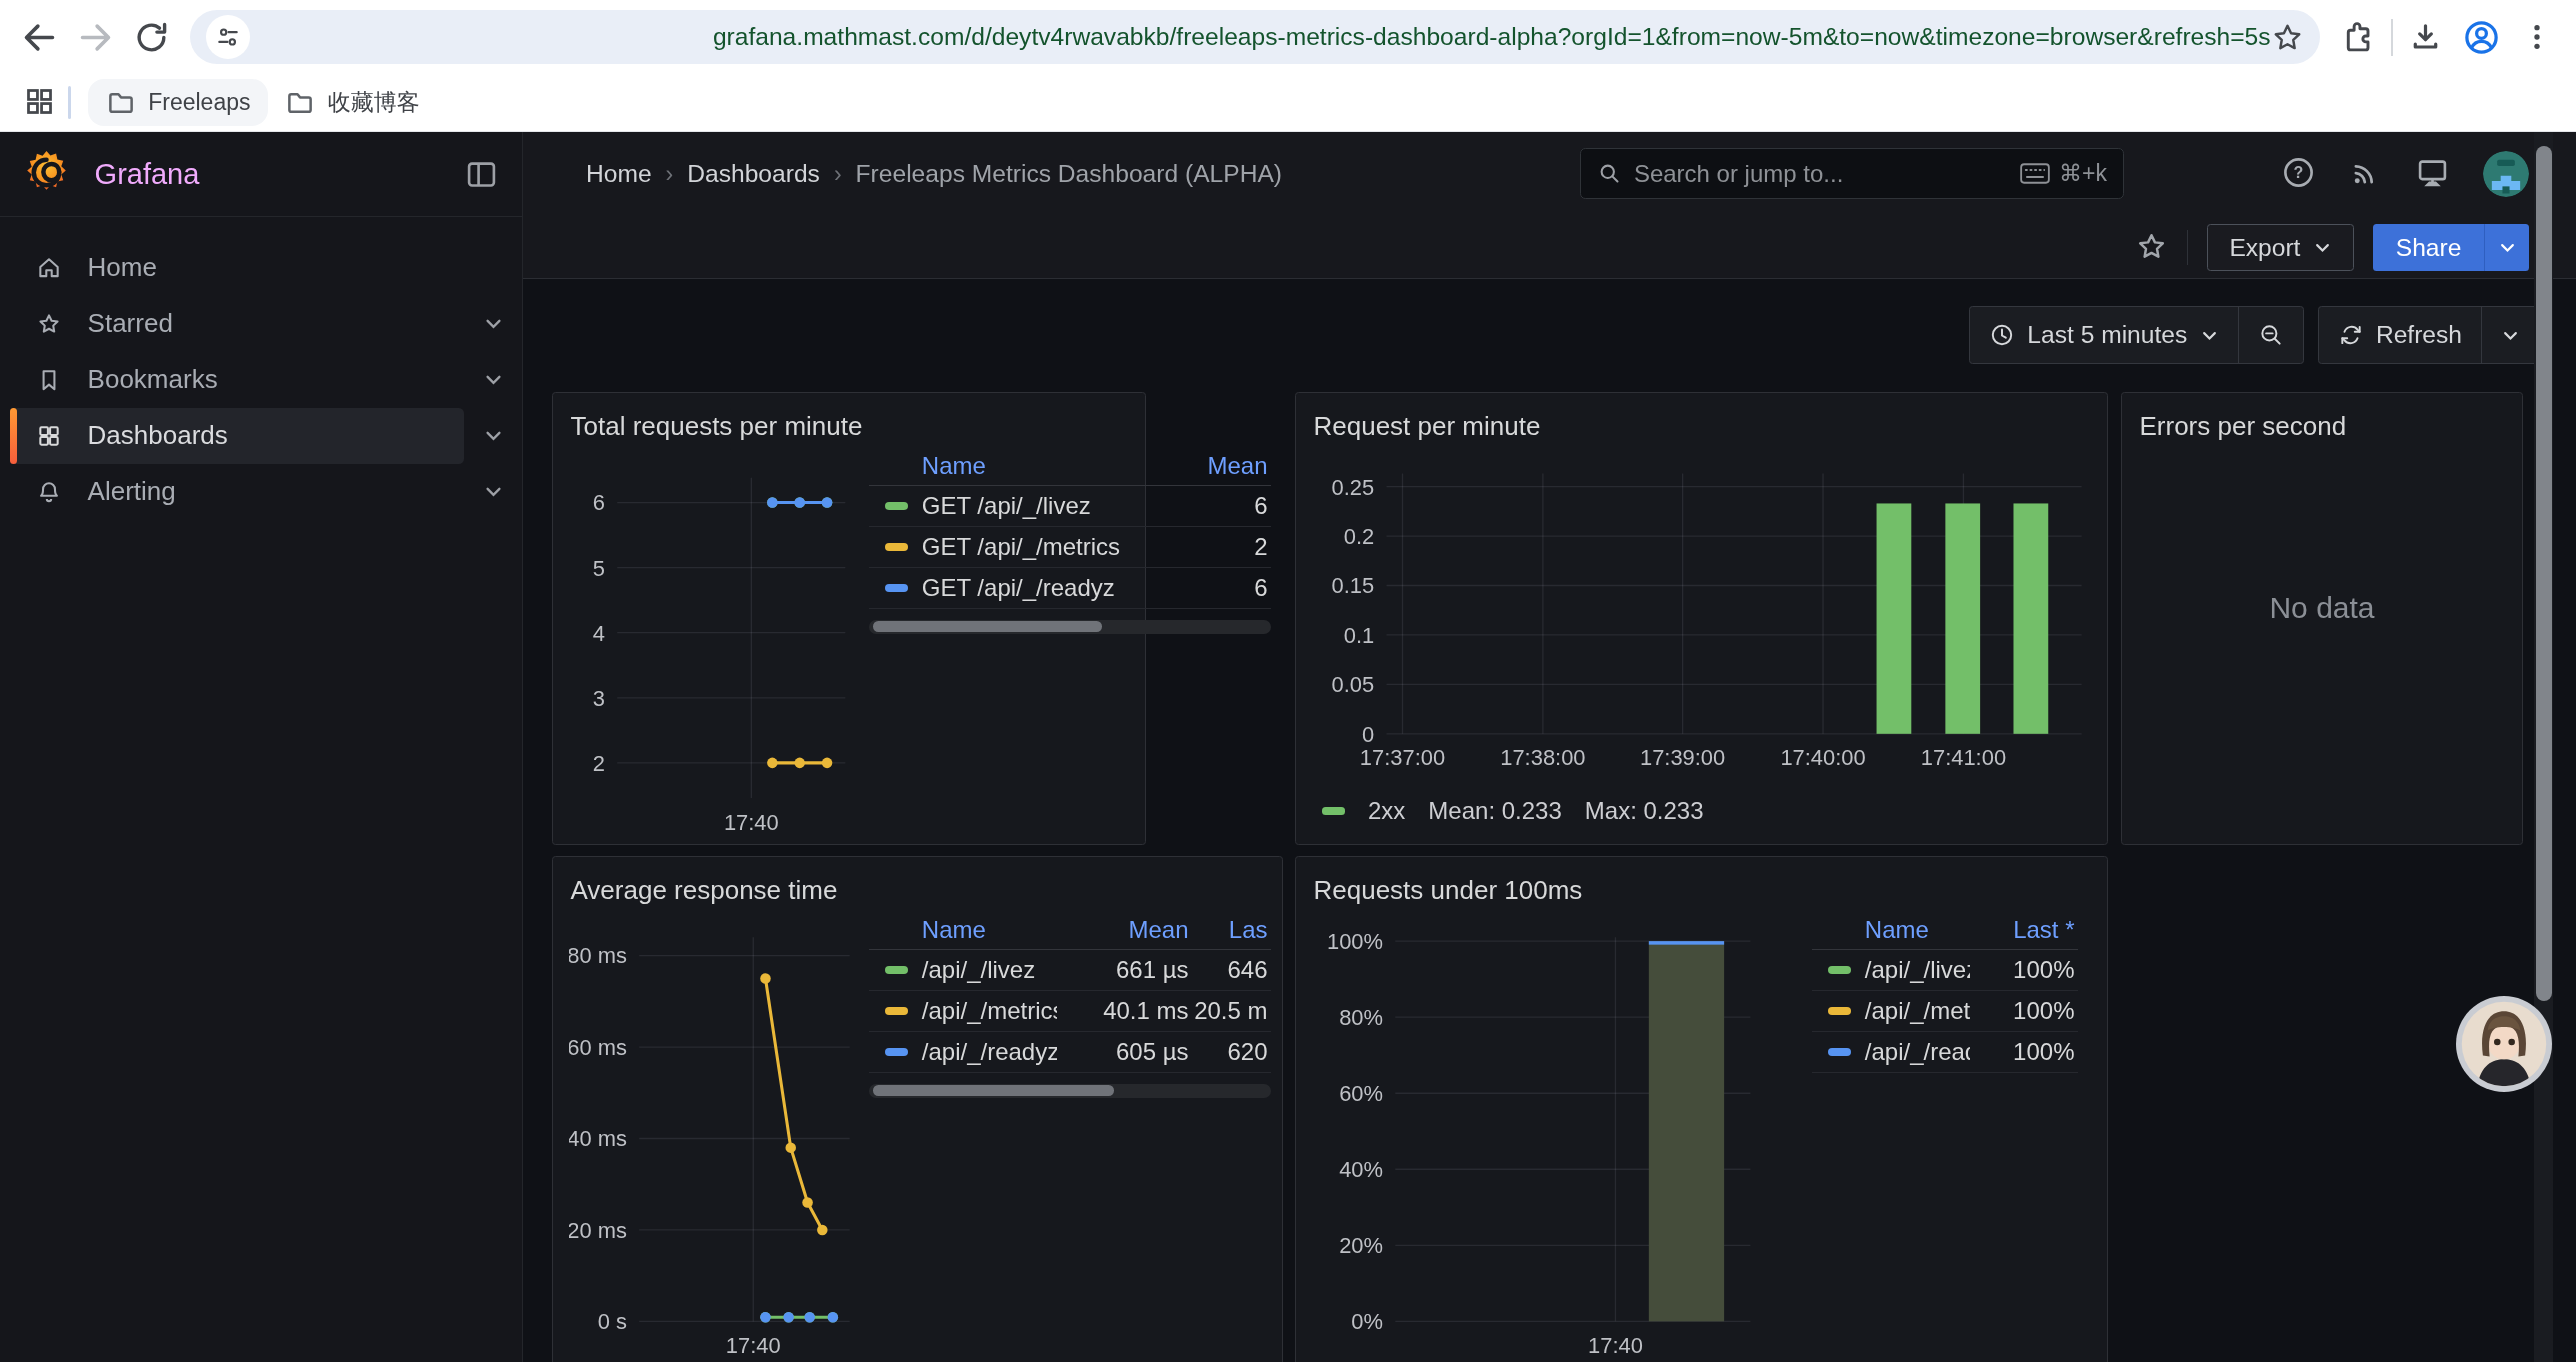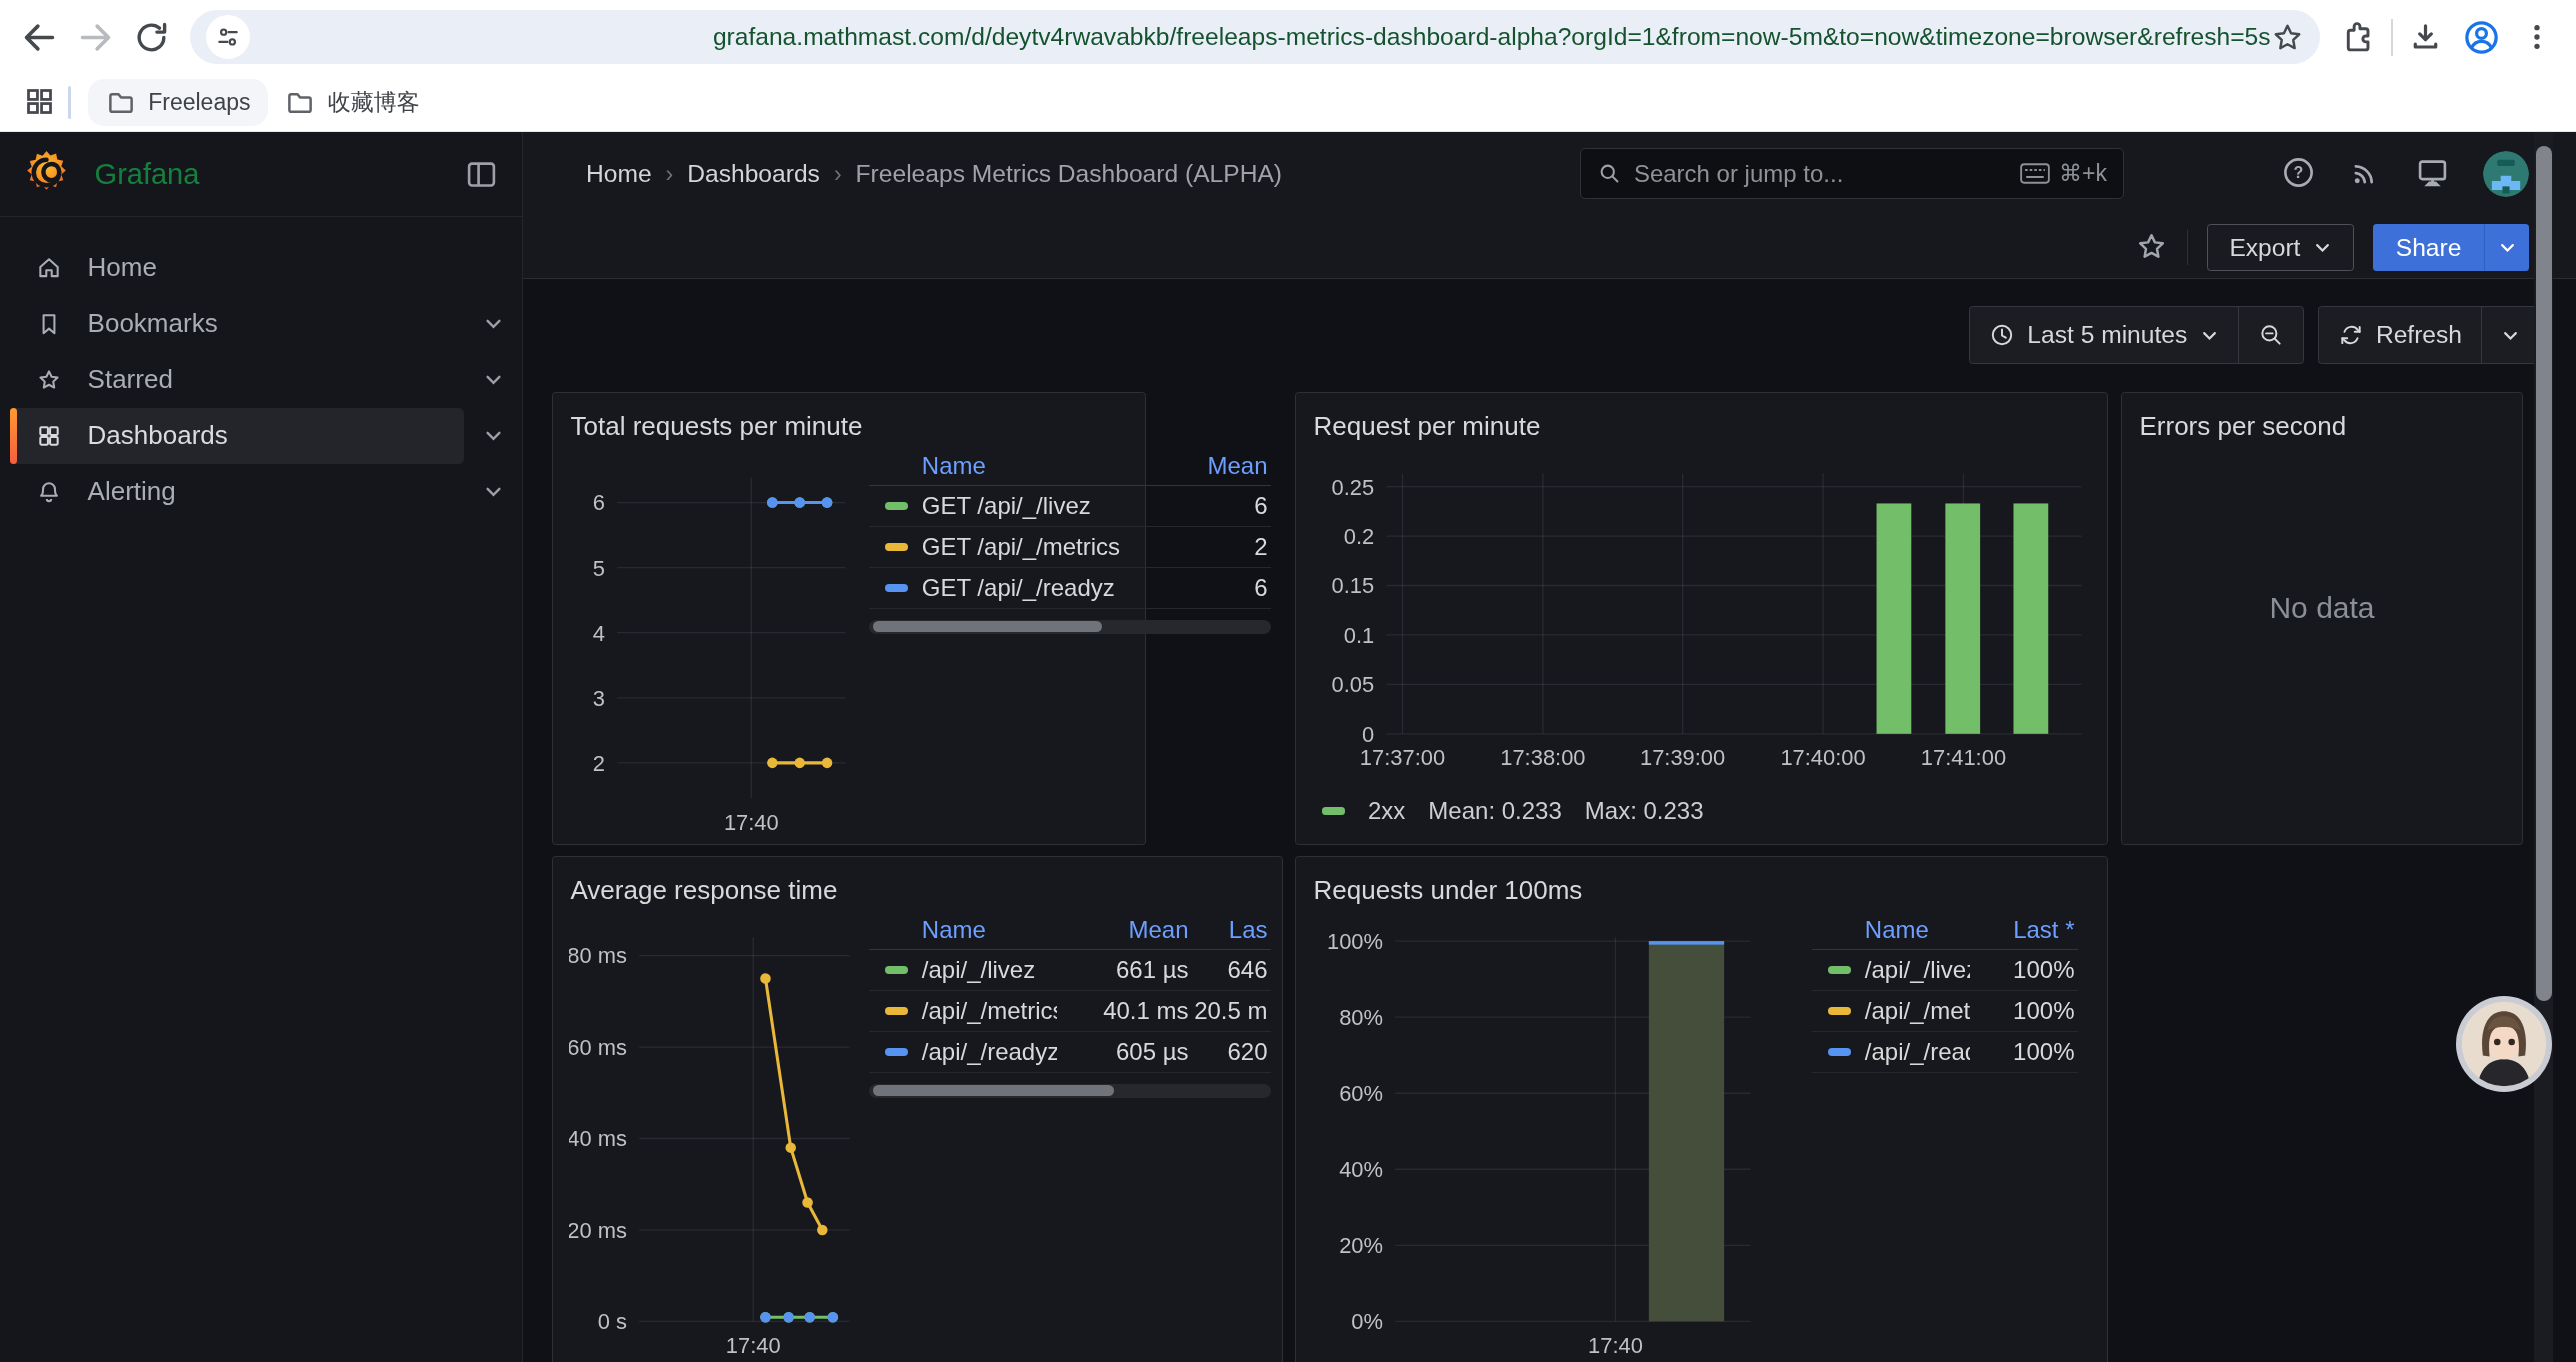--- a/index.html
+++ b/index.html
@@ -19,21 +19,21 @@
 
   .bookmarks-bar { height:58px; background:#ffffff; border-bottom:0.9px solid #E4E6EA; display:flex; align-items:center; padding:0 23px; }
   .bm-divider { width:2.6px; height:33px; background:#CBD7EC; margin:0 17.5px 0 12.3px; border-radius:1.8px; }
   .bm-chip { display:flex; align-items:center; gap:12.3px; padding:8.8px 17.5px; border-radius:16px; font-size:23px; color:#3F4247; }
   .bm-chip.hovered { background:#F3F5F8; }
 
   
   .app { display:flex; height:1231px; }
   .sidebar { width:523px; flex:none; background:#15161B; border-right:0.9px solid #24262B; }
   .sb-logo-row { height:84px; display:flex; align-items:center; padding:0 23px; }
-  .sb-brand { font-size:29px; font-weight:500; color:#15803d; margin-left:24.6px; }
+  .sb-brand { font-size:29px; font-weight:500; color:#f0abfc; margin-left:24.6px; }
   .sb-dock { margin-left:auto; display:flex; }
   .sb-divider { height:0.9px; background:#24262B; }
   .sb-nav { padding-top:23px; }
   .sb-item-wrap { display:flex; align-items:center; height:56px; margin-bottom:0; }
   .sb-item { position:relative; display:flex; align-items:center; gap:26px; height:56px; margin-left:9.6px; width:455px; border-radius:5.3px; padding-left:26px; font-size:26px; color:#A9ADB4; }
   .sb-item.active { background:#23252B; color:#DBDCDF; }
   .sb-item.active::before { content:""; position:absolute; left:0; top:0; bottom:0; width:7px; border-radius:3.5px; background:linear-gradient(180deg,#FF9933,#F65E3C); }
   .sb-chevron { width:58px; display:flex; justify-content:center; color:#9DA0A6; }
 
   .main { position:relative; flex:1; background:#0F1116; overflow:hidden; }
@@ -226,37 +226,37 @@
             <svg width="26" height="26" viewBox="0 0 24 24">
                 <path d="M4 11L12 4l8 7v8.5h-5.5V14h-5v5.5H4z" stroke="#A9ADB4" stroke-width="1.9" fill="none" stroke-linejoin="round"></path>
               </svg>
             <span>Home</span>
           </div>
         </div>
 
         <div class="sb-item-wrap">
           <div class="sb-item">
             <svg width="26" height="26" viewBox="0 0 24 24">
-                <path d="M7 4h10v16.5l-5-4.2-5 4.2z" stroke="#A9ADB4" stroke-width="1.9" fill="none" stroke-linejoin="round"></path>
-              </svg>
-            <span>Bookmarks</span>
+                <path d="M12 4l2.4 5 5.5.7-4 3.8.9 5.5-4.8-2.6-4.8 2.6.9-5.5-4-3.8 5.5-.7z" stroke="#A9ADB4" stroke-width="1.9" fill="none" stroke-linejoin="round"></path>
+              </svg>
+            <span>Starred</span>
           </div>
           <span class="sb-chevron">
               <svg width="21" height="21" viewBox="0 0 16 16">
                 <path d="M3.5 6l4.5 4.5L12.5 6" stroke="currentColor" stroke-width="1.8" fill="none" stroke-linecap="round"></path>
               </svg>
             </span>
         </div>
 
         <div class="sb-item-wrap">
           <div class="sb-item">
             <svg width="26" height="26" viewBox="0 0 24 24">
-                <path d="M12 4l2.4 5 5.5.7-4 3.8.9 5.5-4.8-2.6-4.8 2.6.9-5.5-4-3.8 5.5-.7z" stroke="#A9ADB4" stroke-width="1.9" fill="none" stroke-linejoin="round"></path>
-              </svg>
-            <span>Starred</span>
+                <path d="M7 4h10v16.5l-5-4.2-5 4.2z" stroke="#A9ADB4" stroke-width="1.9" fill="none" stroke-linejoin="round"></path>
+              </svg>
+            <span>Bookmarks</span>
           </div>
           <span class="sb-chevron">
               <svg width="21" height="21" viewBox="0 0 16 16">
                 <path d="M3.5 6l4.5 4.5L12.5 6" stroke="currentColor" stroke-width="1.8" fill="none" stroke-linecap="round"></path>
               </svg>
             </span>
         </div>
 
         <div class="sb-item-wrap">
           <div class="sb-item active">

